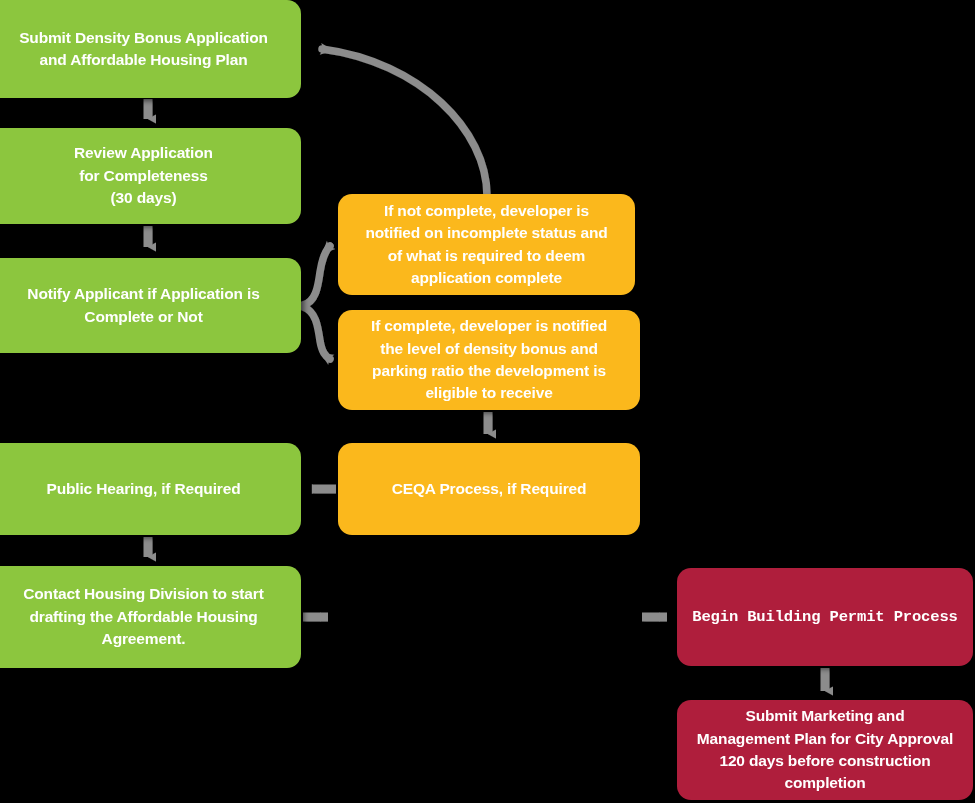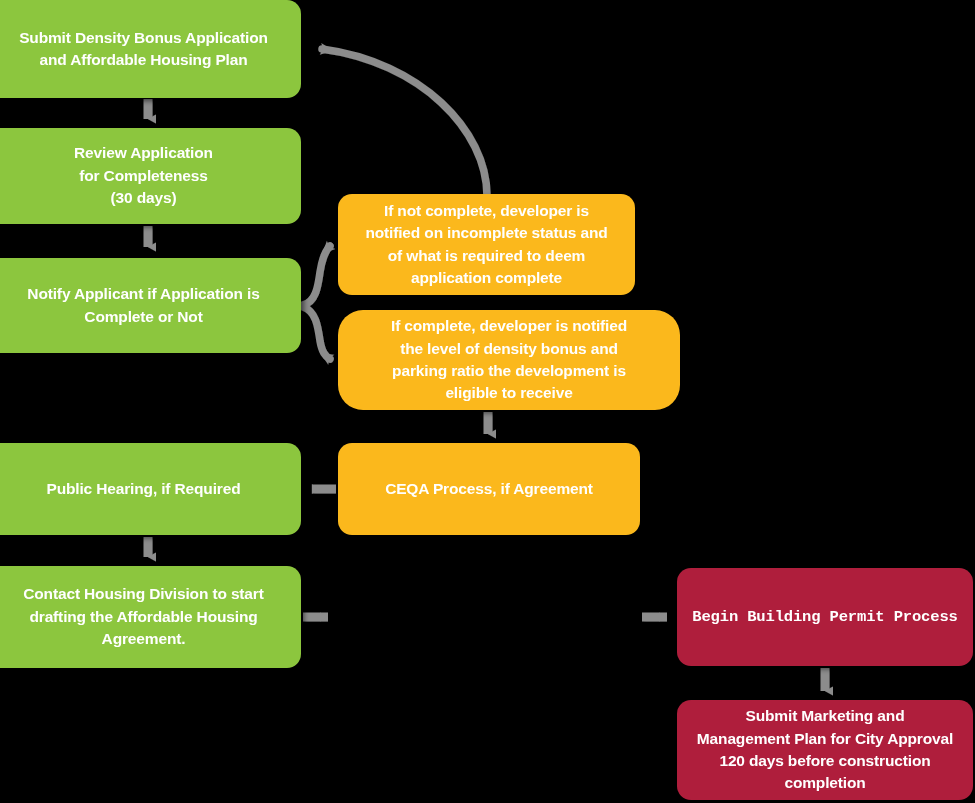--- a/index.html
+++ b/index.html
@@ -30,21 +30,21 @@
   .red{background:#AF1E3C;}
 
   
   #n-submit      {left:-14px; top:0px;    width:315px; height:98px;  border-top-left-radius:0;border-bottom-left-radius:14px;}
   #n-review      {left:-14px; top:128px;  width:315px; height:96px;}
   #n-notify      {left:-14px; top:258px;  width:315px; height:95px;}
   #n-public      {left:-14px; top:443px;  width:315px; height:92px;}
   #n-contact     {left:-14px; top:566px;  width:315px; height:102px;}
 
   #n-incomplete  {left:338px; top:194px;  width:297px; height:101px;}
-  #n-complete    {left:338px; top:310px;  width:342px; height:100px;border-radius:25px;}
+  #n-complete    {left:338px; top:310px;  width:302px; height:100px;}
   #n-ceqa        {left:338px; top:443px;  width:302px; height:92px;}
   #n-record      {left:338px; top:566px;  width:302px; height:102px;}
 
   #n-permit      {left:677px; top:568px;  width:296px; height:98px;}
   #n-marketing   {left:677px; top:700px;  width:296px; height:100px;align-items:center;}
 
   
   #arrows{position:absolute;left:0;top:0;width:975px;height:803px;pointer-events:none;}
 </style>
 </head>
@@ -115,21 +115,21 @@
 
   <div class="node orange" id="n-complete" style="background: rgb(251, 184, 28);">
     <span>If complete, developer is notified<br>the level of density bonus and<br>parking ratio the development is<br>eligible to receive</span>
   </div>
 
   <div class="node green" id="n-public" style="background: rgb(140, 198, 62);">
     <span>Public Hearing, if Required</span>
   </div>
 
   <div class="node orange" id="n-ceqa" style="background: rgb(251, 184, 28);">
-    <span>CEQA Process, if Agreement</span>
+    <span>CEQA Process, if Required</span>
   </div>
 
   <div class="node green" id="n-contact" style="background: rgb(140, 198, 62);">
     <span>Contact Housing Division to start<br>drafting the Affordable Housing<br>Agreement.</span>
   </div>
 
 
   <div class="node red" id="n-permit" style="background: rgb(175, 30, 60); font-family: Liberation Mono, monospace;">
     <span>Begin Building Permit Process</span>
   </div>

